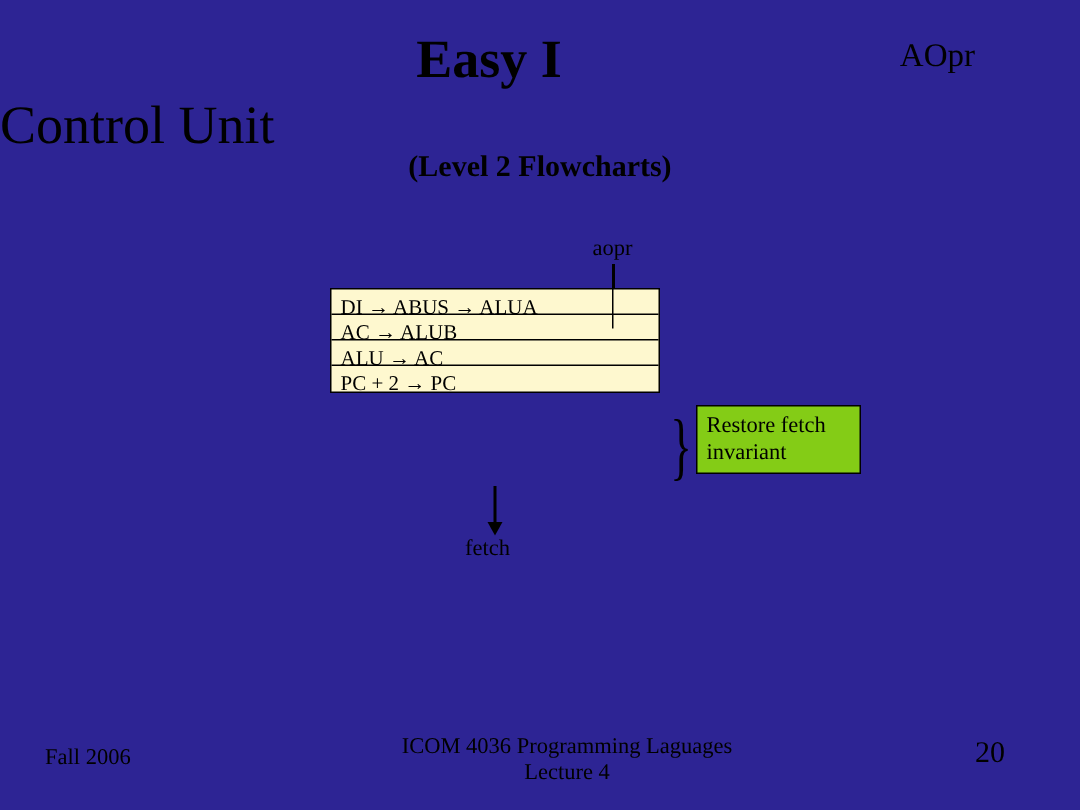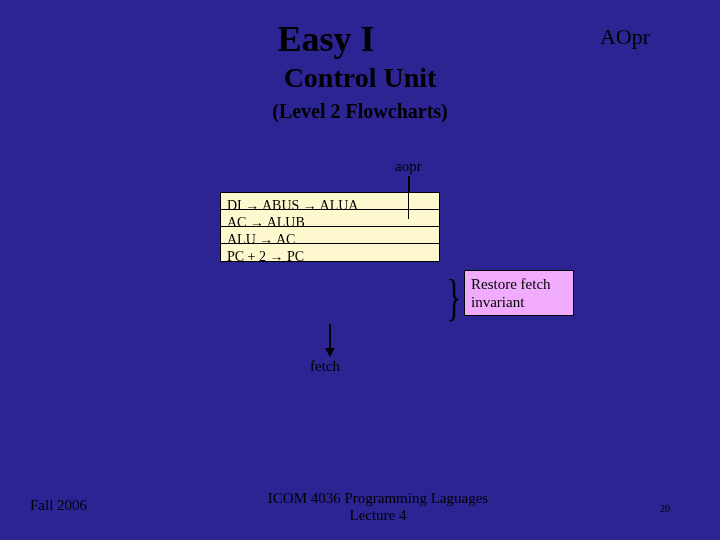--- a/index.html
+++ b/index.html
@@ -18,23 +18,22 @@
     width: 652px;
     text-align: center;
     font-size: 36px;
     font-weight: bold;
   }
   .subtitle {
     position: absolute;
     top: 62px;
     left: 0;
     width: 720px;
-    text-align: center;
-    font-size: 28px;
-    font-weight: bold;
+    font-size: 36px;
+    font-weight: normal;
   }
   .subtitle2 {
     position: absolute;
     top: 100px;
     left: 0;
     width: 720px;
     text-align: center;
     font-size: 20px;
     font-weight: bold;
   }
@@ -118,21 +117,21 @@
     top: 272px;
     font-size: 50px;
     line-height: 50px;
     transform: scaleX(0.6);
   }
   .note-box {
     position: absolute;
     left: 464px;
     top: 270px;
     width: 110px;
-    background: #f0abfc;
+    background: #84cc16;
     border: 1px solid #000;
     font-size: 15px;
     line-height: 1.2;
     padding: 4px 6px;
   }
   .footer-left {
     position: absolute;
     left: 30px;
     bottom: 26px;
     font-size: 15px;
@@ -145,21 +144,21 @@
     bottom: 16px;
     text-align: center;
     font-size: 15px;
     white-space: pre-line;
     padding-left: 36px;
   }
   .footer-right {
     position: absolute;
     right: 50px;
     bottom: 26px;
-    font-size: 10px;
+    font-size: 20px;
   }
 </style>
 </head>
 <body>
 
 <div class="title">Easy I</div>
 <div class="subtitle">Control Unit</div>
 <div class="subtitle2">(Level 2 Flowcharts)</div>
 
 <div class="aopr-label">AOpr</div>

